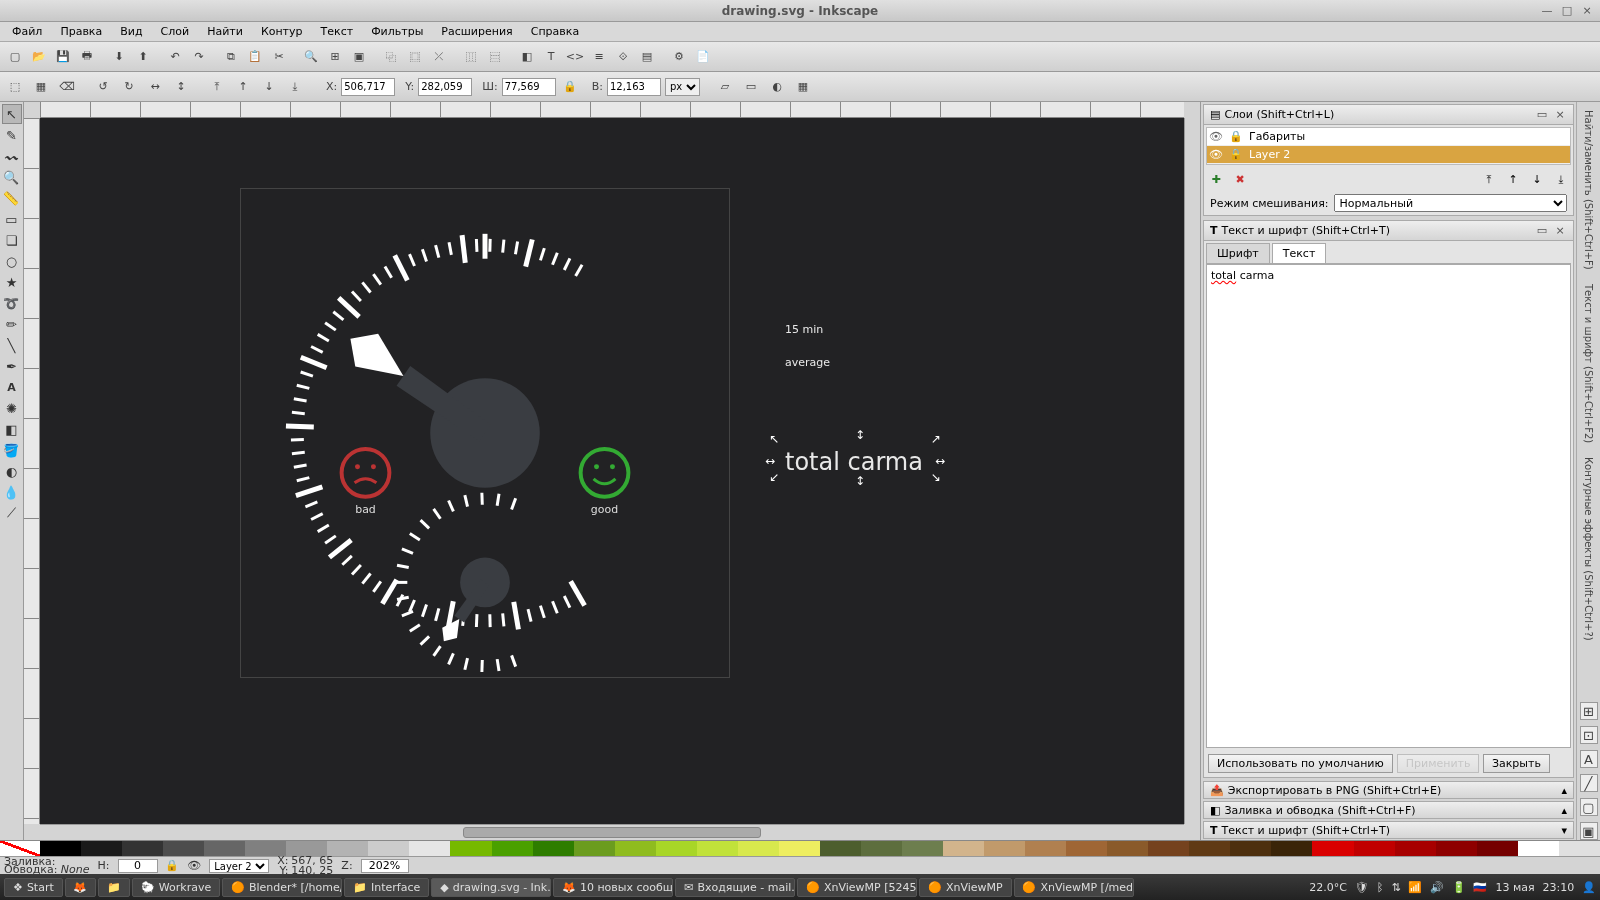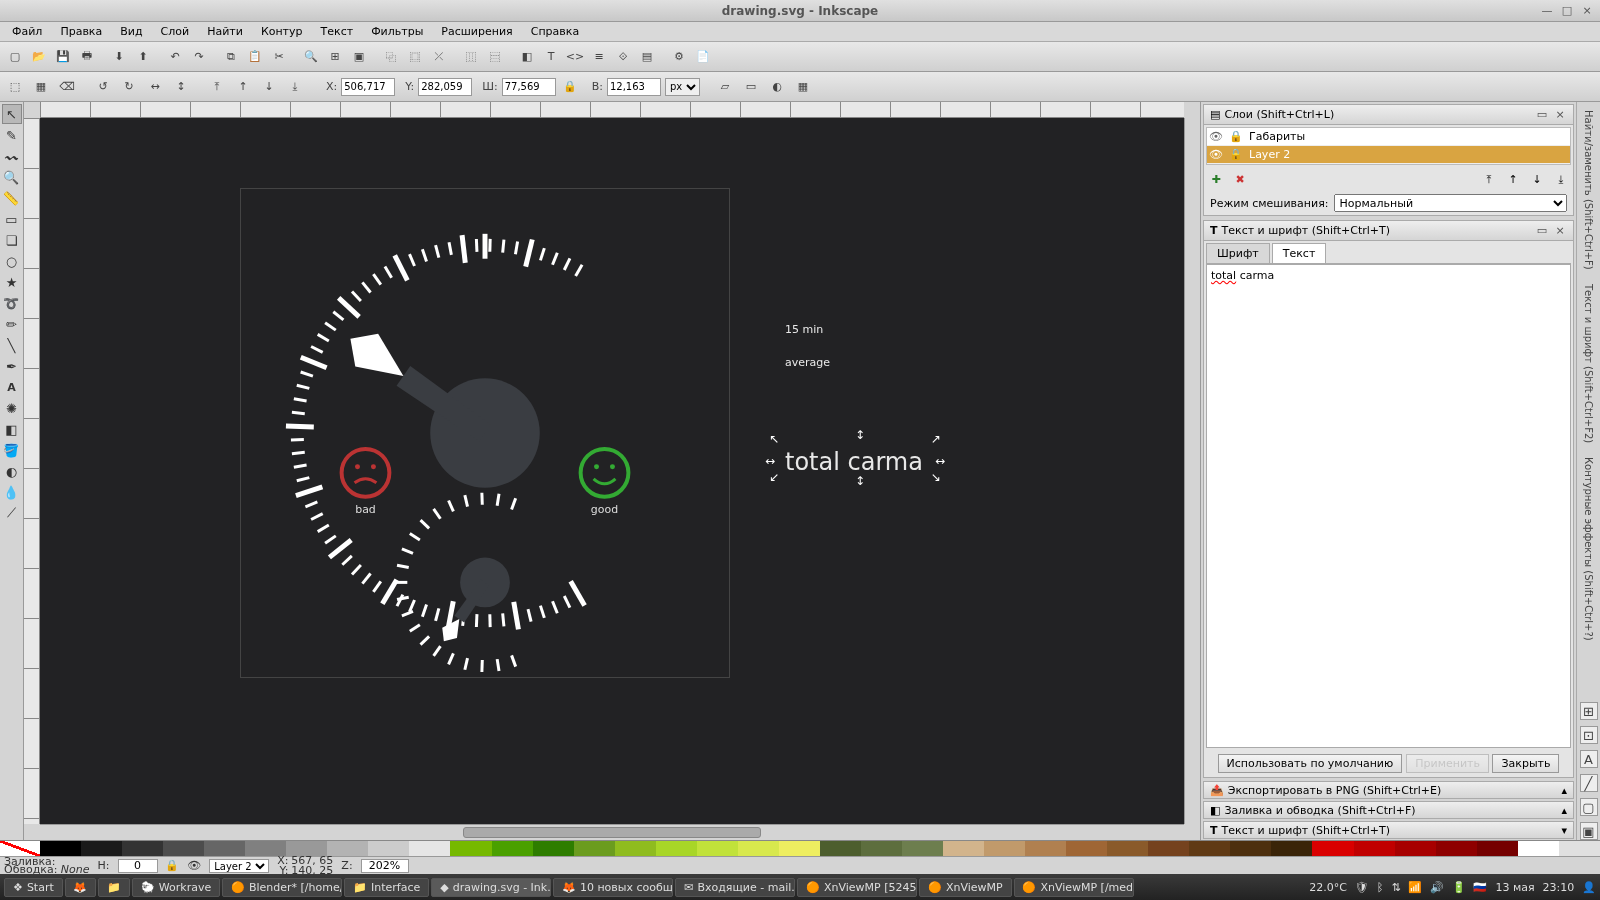--- a/index.html
+++ b/index.html
@@ -50,21 +50,21 @@
 .blend-row,.opacity-row{display:flex;align-items:center;padding:3px 6px;gap:6px;}
 .blend-row select{flex:1;height:18px;}
 .opacity-row .track{flex:1;height:16px;background:#e8d8a8;border:1px solid #aaa;position:relative;}
 .opacity-row input{width:40px;height:16px;text-align:right;border:1px solid #aaa;}
 .text-panel{flex:1;}
 .tabs{display:flex;border-bottom:1px solid #aaa;margin:2px 2px 0 2px;}
 .tabs .tab{padding:3px 10px;background:#d8d8d8;border:1px solid #aaa;border-bottom:none;margin-right:2px;cursor:pointer;}
 .tabs .tab.active{background:#fff;}
 .text-area{flex:1;margin:0 2px 2px 2px;background:#fff;border:1px solid #aaa;padding:4px;font-size:11px;position:relative;}
 .text-area .squiggle{text-decoration:underline wavy red;}
-.text-btns{display:flex;padding:4px;gap:4px;justify-content:center;}
+.text-btns{display:flex;padding:4px;gap:4px;justify-content:flex-start;}
 .text-btns button{padding:2px 8px;border:1px solid #999;background:linear-gradient(#f4f4f4,#ddd);cursor:pointer;font-size:11px;}
 .collapsed-panel{height:18px;background:linear-gradient(#eee,#d5d5d5);border:1px solid #aaa;margin:1px 2px;display:flex;align-items:center;padding:0 6px;font-size:11px;gap:4px;}
 .collapsed-panel .spacer{flex:1;}
 .dockside{width:24px;background:#d4d4d4;border-left:1px solid #aaa;display:flex;flex-direction:column;align-items:center;padding-top:4px;gap:6px;}
 .dockside .dstxt{writing-mode:vertical-rl;font-size:10px;color:#444;cursor:pointer;padding:4px 0;}
 .dockside .dsbtn{width:18px;height:18px;border:1px solid #999;background:#eee;display:flex;align-items:center;justify-content:center;cursor:pointer;font-size:13px;color:#444;}
 .palette-bar{height:16px;display:flex;border-top:1px solid #888;}
 .palette-bar .sw{flex:1;}
 .palette-bar .nocol{width:40px;background:#fff;position:relative;}
 .palette-bar .nocol::after{content:"";position:absolute;inset:0;background:linear-gradient(to top right,transparent 45%,red 45%,red 55%,transparent 55%);}

